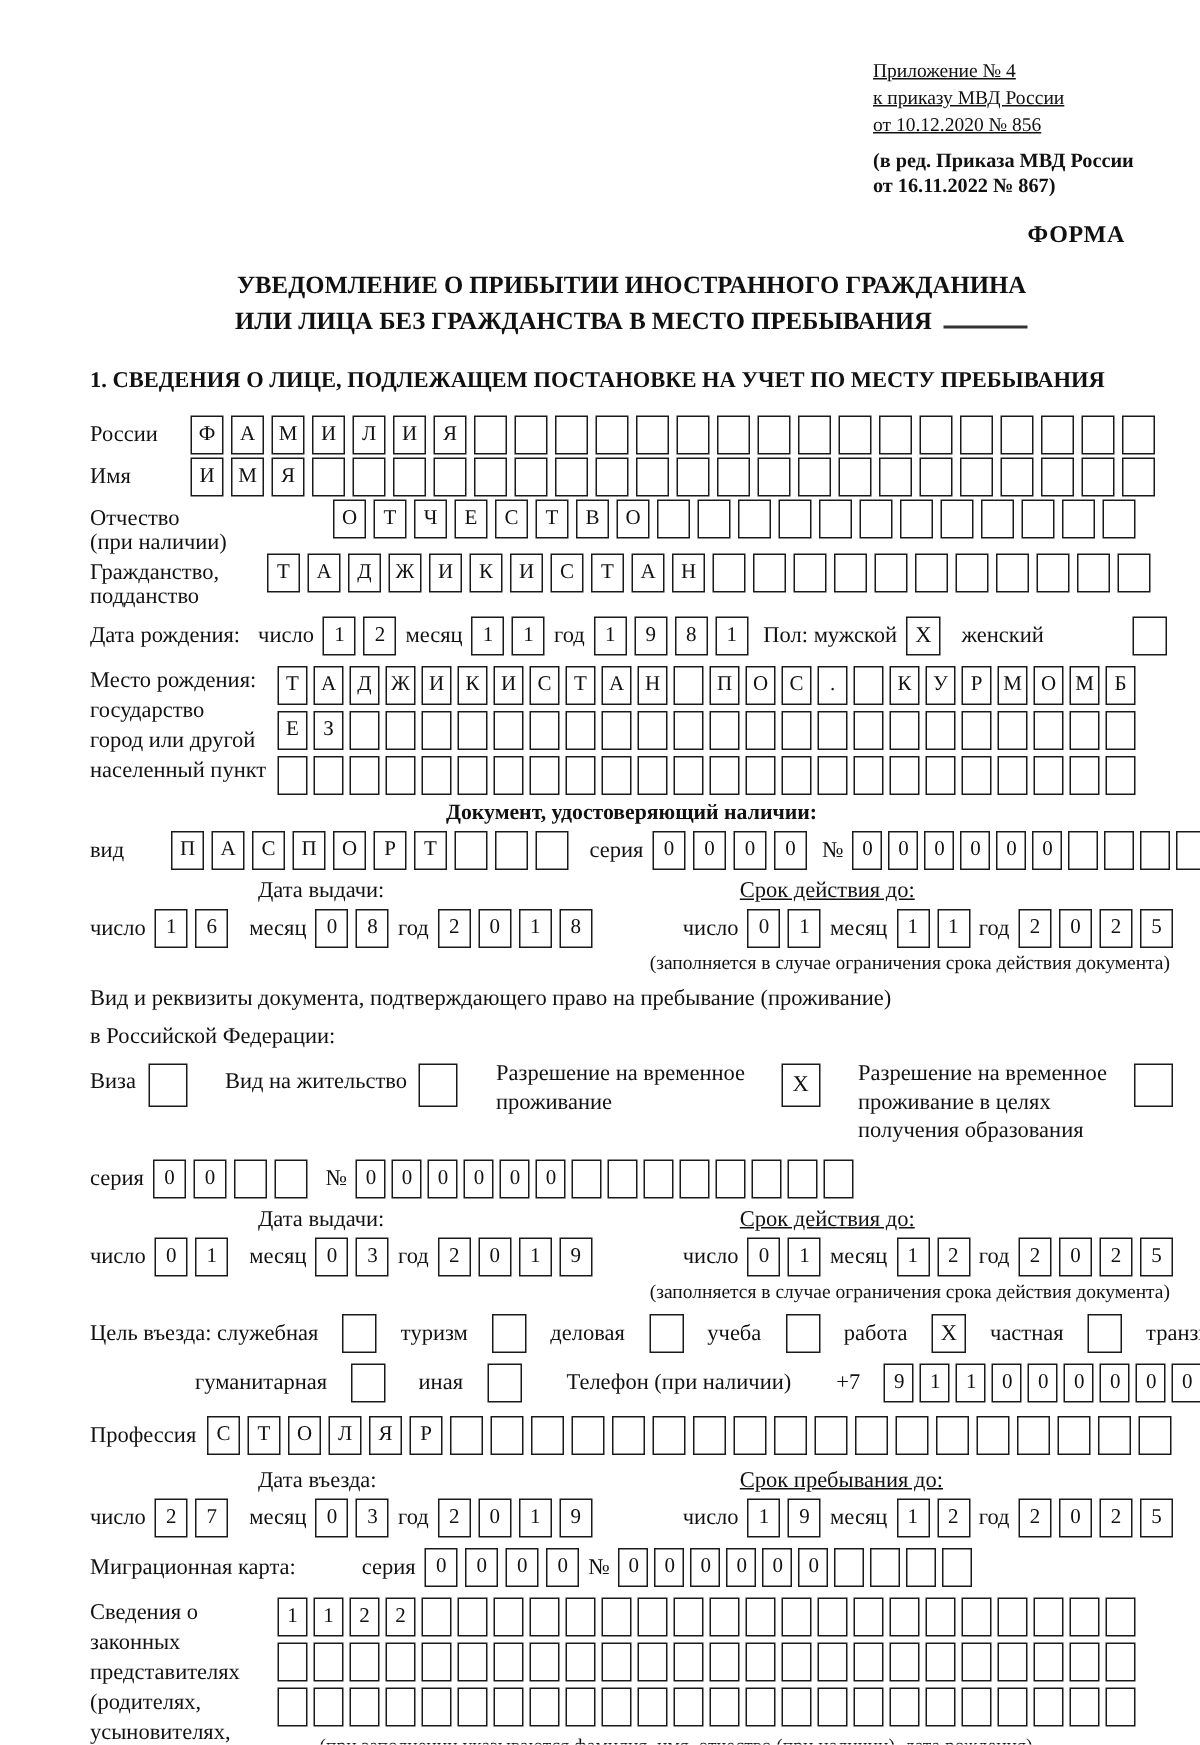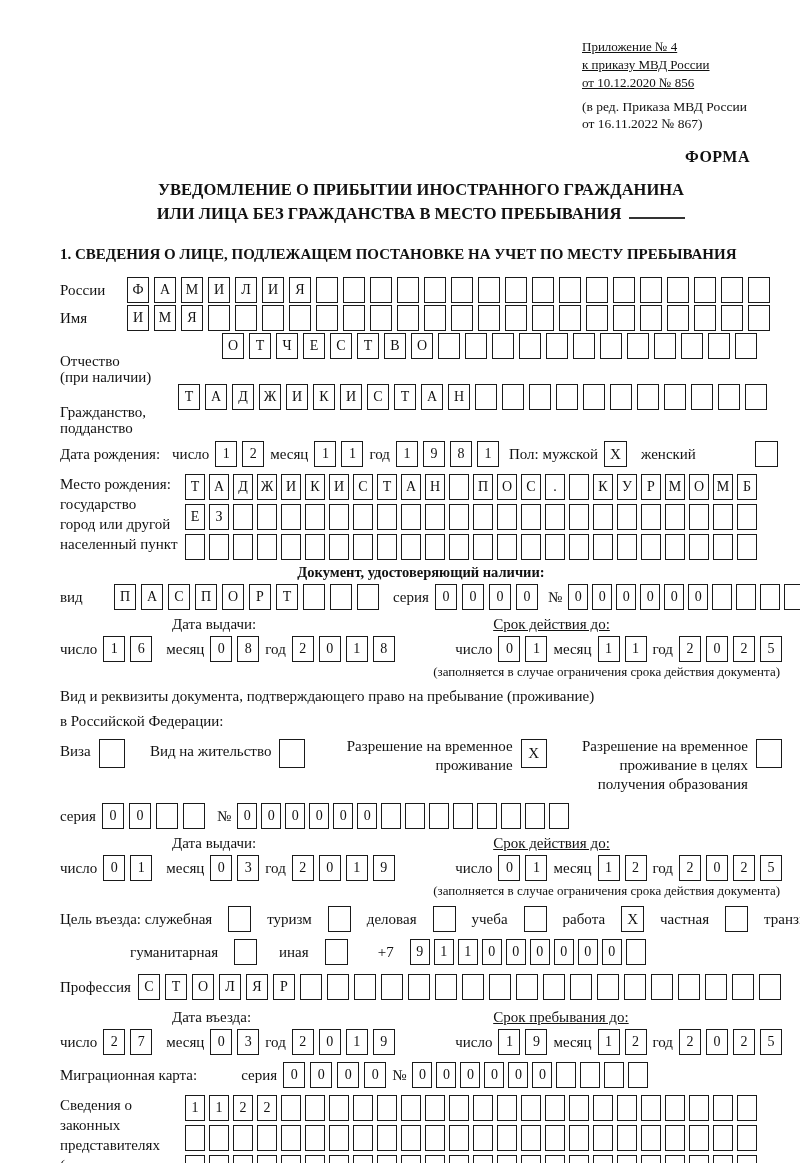--- a/index.html
+++ b/index.html
@@ -3,47 +3,47 @@
 <meta charset="utf-8">
 <style>
   * { margin:0; padding:0; box-sizing:border-box; }
   body { background:#fff; }
   .page {
     width:800px; height:1163px; background:#fff; color:#111;
     font-family:"Liberation Serif","DejaVu Serif",serif;
     font-size:15px; padding:38px 18px 0 60px; position:relative; overflow:hidden;
   }
   .hdr { width:190px; margin-left:auto; margin-right:10px; font-size:13px; line-height:18px;text-decoration:underline; }
-  .hdr-ed { width:190px; margin-left:auto; margin-right:10px; font-size:13.5px; line-height:17px; margin-top:6px; }
+  .hdr-ed { width:190px; margin-left:auto; margin-right:10px; font-size:13.5px; line-height:17px; margin-top:6px;font-weight:bold; }
   .forma { text-align:right; padding-right:32px; font-weight:bold; font-size:16px; margin-top:16px; letter-spacing:.5px; }
   .title { text-align:center; font-weight:bold; font-size:16.5px; line-height:24px; margin-top:12px; }
   .title .blank { display:inline-block; width:56px; border-bottom:2.5px solid #333; height:14px; margin-left:8px; }
   .sec { font-weight:bold; font-size:15px; margin-top:20px; margin-bottom:14px; }
   .row { display:flex; align-items:flex-start; margin-bottom:2px; }
   .lbl { line-height:26px; white-space:nowrap; flex:none; }
-  .sublbl { position:relative;margin-top:15px; }
+  .sublbl { position:relative; }
   .sublbl .sub { position:absolute; left:0; top:20px; line-height:18px; }
   .cells { display:flex; gap:5px; flex:none; }
   .cell { width:22px; height:26px; border:1.8px solid #1a1a1a; display:flex; align-items:center;
           justify-content:center; font-size:14px; flex:none; background:#fff; }
   .cells.sm { gap:4px; } .cells.sm .cell { width:20px; }
   .cb { width:23px; height:26px; border:1.8px solid #1a1a1a; display:flex; align-items:center;
         justify-content:center; font-size:15px; flex:none; background:#fff; }
   .grp { display:flex; align-items:center; gap:6px; }
   .stack { display:flex; flex-direction:column; gap:4px; }
   .doc-head { text-align:center; font-weight:bold; font-size:14.5px; margin:4px 0 3px; }
   .dates { display:flex; margin-top:5px; }
   .dcol-l { width:368px; } .dcol-r { flex:1; }
   .dhead { font-size:15px; line-height:18px; margin-bottom:3px; }
   .dhead-l { margin-left:112px; } .dhead-r { margin-left:72px;text-decoration:underline; }
   .note { font-size:13px; text-align:right; padding-right:2px; margin:2px 0 5px; line-height:16px; }
   .intro { line-height:22px; margin-top:3px; }
   .permits { display:flex; align-items:flex-start; justify-content:space-between; margin-top:5px; }
   .popt { display:flex; align-items:flex-start; gap:8px; }
-  .ptxt { line-height:19px; text-align:right; }
+  .ptxt { line-height:19px; text-align:left; }
   .permits .cb { width:26px; height:29px; margin-top:2px; }
   .goal { display:flex; align-items:center; gap:16px; margin-top:7px; flex-wrap:nowrap; }
   .repnote { font-size:13px; margin-top:5px; margin-left:28px; line-height:16px; white-space:nowrap; }
   .ml-auto { margin-left:auto; margin-right:4px; }
 </style>
 </head>
 <body>
 
 <div class="page">
 
@@ -499,20 +499,21 @@
     <span class="lbl">частная</span>
     <span class="cb"></span>
     <span class="lbl">транзит</span>
     <span class="cb"></span>
   </div>
   <div class="goal" style="margin-left:70px">
     <span class="lbl">гуманитарная</span>
     <span class="cb"></span>
     <span class="lbl" style="margin-left:6px">иная</span>
     <span class="cb"></span>
+    <span class="lbl" style="margin-left:14px">Телефон (при наличии)</span>
     <span class="lbl" style="margin-left:14px">+7</span>
     <span class="cells sm">
         <span class="cell">9</span>
         <span class="cell">1</span>
         <span class="cell">1</span>
         <span class="cell">0</span>
         <span class="cell">0</span>
         <span class="cell">0</span>
         <span class="cell">0</span>
         <span class="cell">0</span>

